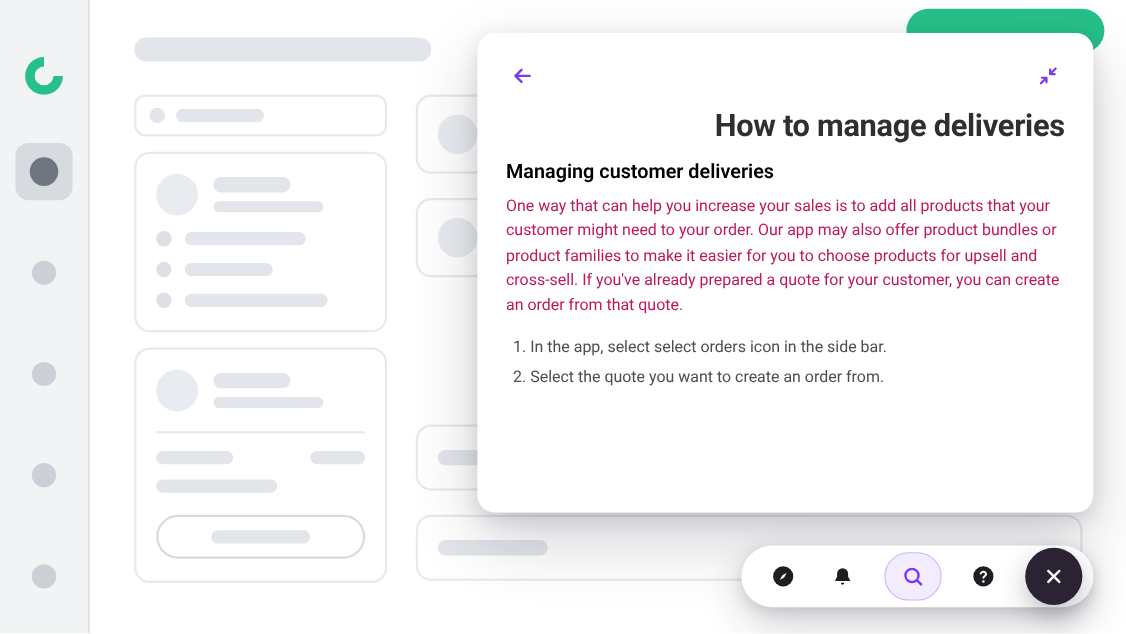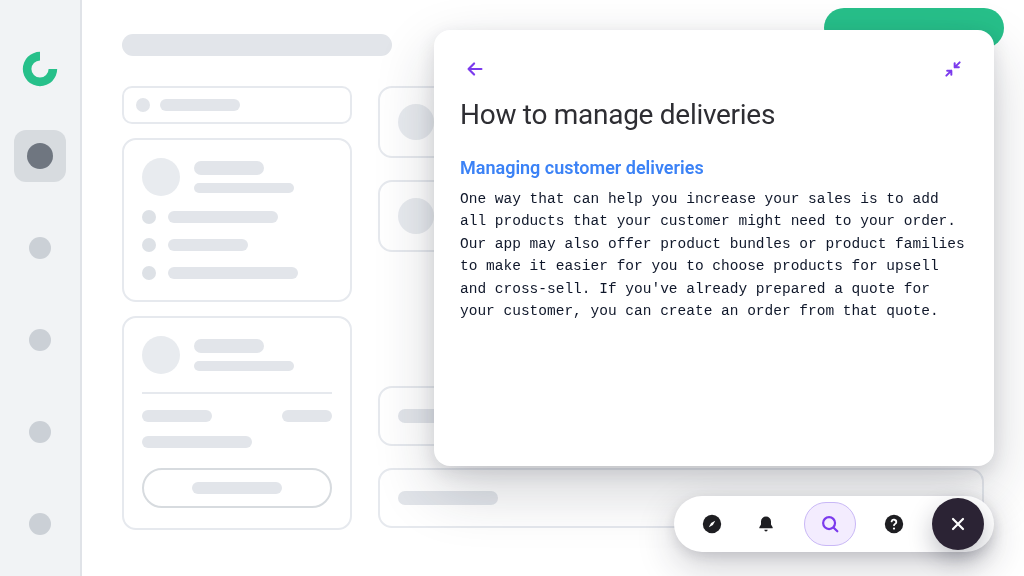--- a/index.html
+++ b/index.html
@@ -70,24 +70,24 @@
   
   .panel {
     position: absolute; top: 30px; right: 30px; width: 560px; height: 436px;
     background: #fff; border-radius: 16px;
     box-shadow: 0 24px 60px rgba(30,34,50,.20), 0 6px 18px rgba(30,34,50,.12);
     padding: 24px 26px 20px 26px;
     display:flex; flex-direction:column; color:#2E2E33;
   }
   .panel-top { display:flex; justify-content:space-between; align-items:center; margin-bottom: 14px;}
   .icon-btn { width: 30px; height: 30px; display:flex; align-items:center; justify-content:center; cursor:pointer; border-radius:6px;}
-  .panel h1 { font-size: 28px; font-weight: 400; color:#2E2E33; letter-spacing:-.01em; margin-bottom: 26px;}
+  .panel h1 { font-size: 28px; font-weight: 700; color:#2E2E33; letter-spacing:-.01em; margin-bottom: 15px; text-align: right;}
   .orig-link { display:inline-flex; align-items:center; gap:8px; color:#7B3AED; font-weight:700; font-size:13px; letter-spacing:.02em; cursor:pointer; margin-bottom: 20px;}
-  .panel h2 { font-size: 18px; font-weight:600; color:#3b82f6; margin-bottom: 10px;}
-  .panel p { font-size: 14.5px; line-height: 1.55; color:#0f172a; margin-bottom: 18px; font-family: Liberation Mono, monospace;}
+  .panel h2 { font-size: 18px; font-weight:600; color:#000000; margin-bottom: 10px;}
+  .panel p { font-size: 14.5px; line-height: 1.55; color:#be185d; margin-bottom: 18px;}
   .panel ol { padding-left: 22px; font-size:14.5px; color:#4C4C52;}
   .panel ol li { margin-bottom: 10px;}
 
   
   .toolbar {
     position:absolute; right: 30px; bottom: 24px; height: 56px;
     background:#fff; border-radius: 999px;
     box-shadow: 0 14px 38px rgba(30,34,50,.22), 0 4px 12px rgba(30,34,50,.12);
     display:flex; align-items:center; gap: 22px; padding: 0 10px 0 22px;
   }
@@ -221,20 +221,24 @@
         </svg>
       </div>
     </div>
 
     <h1>How to manage deliveries</h1>
 
 
     <h2>Managing customer deliveries</h2>
     <p>One way that can help you increase your sales is to add all products that your customer might need to your order. Our app may also offer product bundles or product families to make it easier for you to choose products for upsell and cross-sell. If you've already prepared a quote for your customer, you can create an order from that quote.</p>
 
+    <ol>
+      <li>In the app, select select orders icon in the side bar.</li>
+      <li>Select the quote you want to create an order from.</li>
+    </ol>
   </section>
 
   <div class="toolbar">
     <div class="tb-btn">
       <svg width="22" height="22" viewBox="0 0 24 24">
         <circle cx="12" cy="12" r="10" fill="#1E1E22"></circle>
         <path d="M15.5 8.5 13 13l-4.5 2.5L11 11z" fill="#fff"></path>
       </svg>
     </div>
     <div class="tb-btn">

